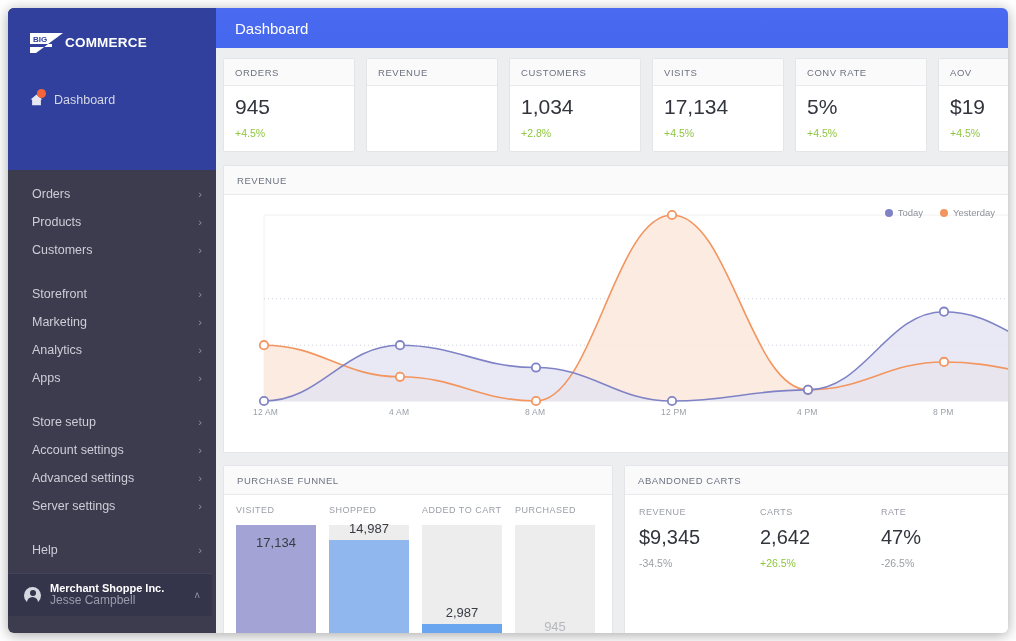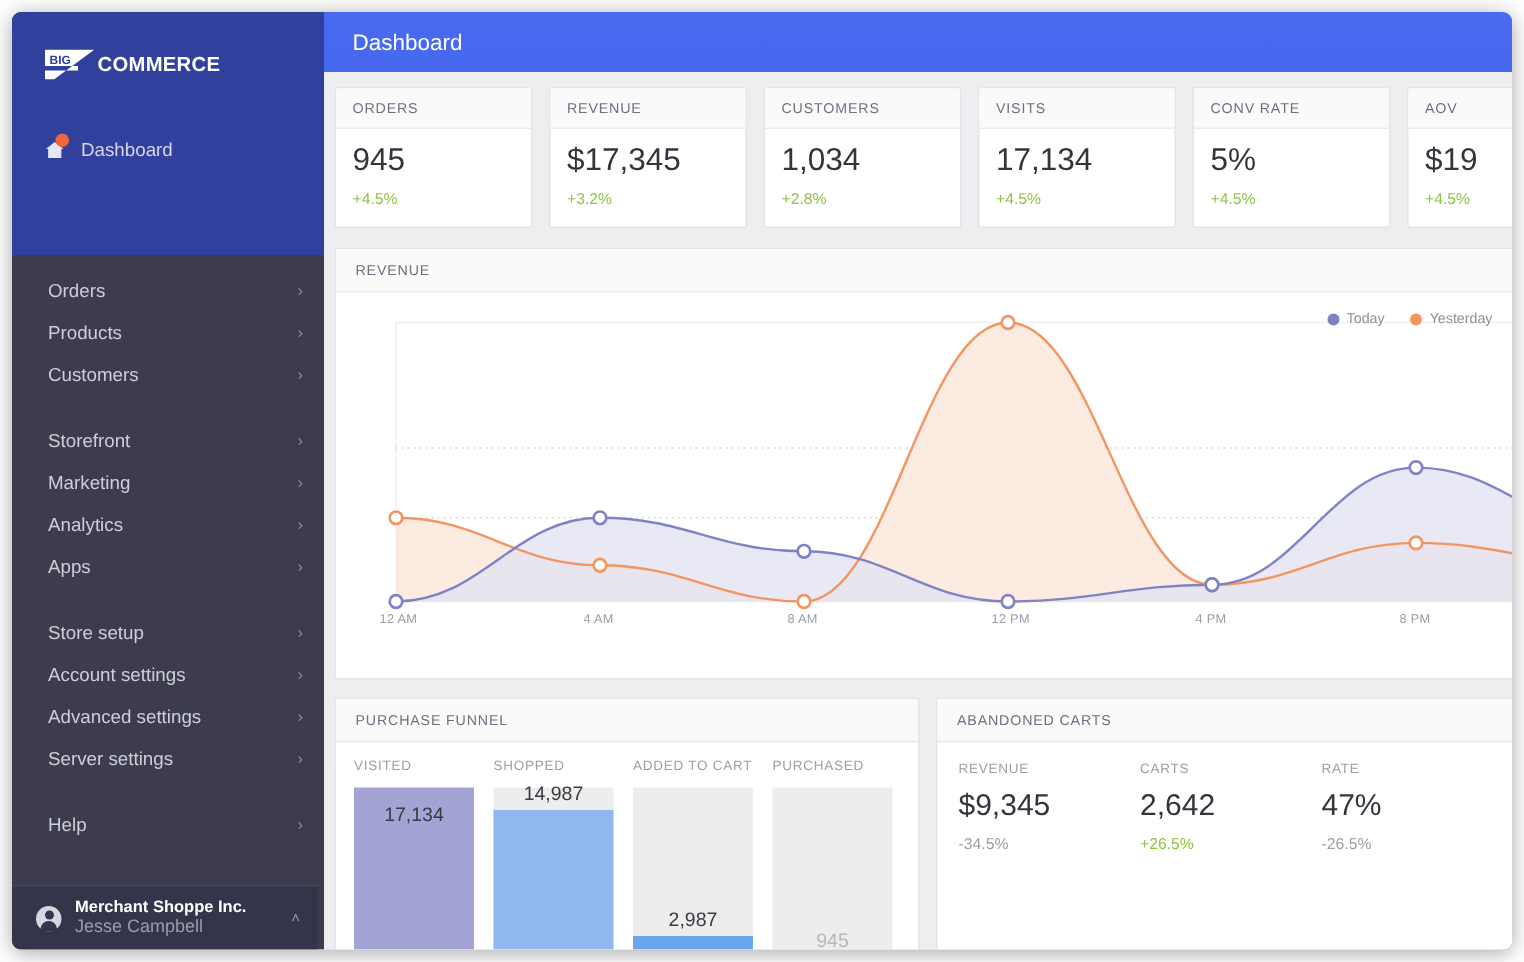--- a/index.html
+++ b/index.html
@@ -92,21 +92,21 @@
   .nav-item .chev { color: #8e90a0; font-size: 11px; }
   .nav-gap { height: 16px; }
   .nav-item .ext {
     display: inline-block;
     margin-left: 6px;
     font-size: 10px;
     color: #b9bac6;
   }
   .sidebar-user {
     position: absolute;
-    left: 0; bottom: 0;
+    left: 0; bottom: 17px;
     width: 204px; height: 43px;
     background: #34344a;
     display: flex; align-items: center;
     padding: 0 12px 0 16px;
     border-top: 1px solid #43435a;
   }
   .avatar-circle {
     width: 17px; height: 17px; border-radius: 50%;
     background: #d6d7e0;
     position: relative;
@@ -391,24 +391,20 @@
         <div class="kpi-row">
           <div class="kpi-card">
             <div class="kpi-head">ORDERS</div>
             <div class="kpi-body">
               <div class="kpi-value">945</div>
               <div class="kpi-delta delta-up">+4.5%</div>
             </div>
           </div>
           <div class="kpi-card">
             <div class="kpi-head">REVENUE</div>
-            <div class="kpi-body">
-              <div class="kpi-value">$17,345</div>
-              <div class="kpi-delta delta-up">+3.2%</div>
-            </div>
           </div>
           <div class="kpi-card">
             <div class="kpi-head">CUSTOMERS</div>
             <div class="kpi-body">
               <div class="kpi-value">1,034</div>
               <div class="kpi-delta delta-up">+2.8%</div>
             </div>
           </div>
           <div class="kpi-card">
             <div class="kpi-head">VISITS</div>

